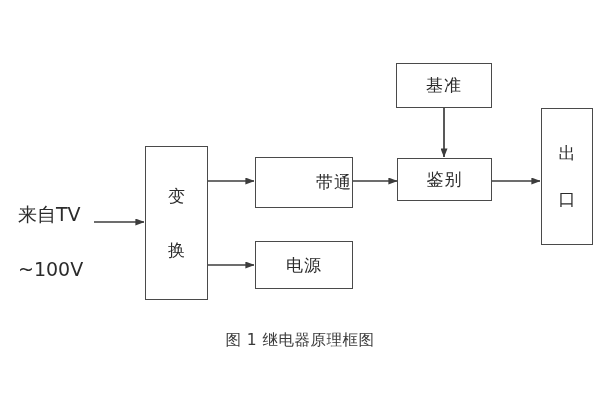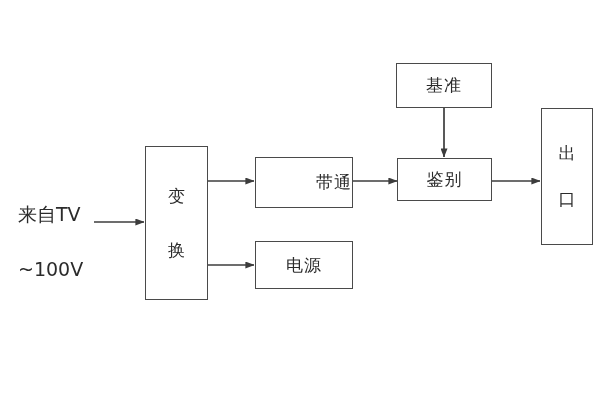--- a/index.html
+++ b/index.html
@@ -107,14 +107,15 @@
 
   <div class="node-box" style="left:397px; top:158px; width:95px; height:43px;">
     <span>鉴别</span>
   </div>
 
   <div class="node-box vertical" style="left:541px; top:108px; width:52px; height:137px;">
     <span class="ch">出</span>
     <span class="ch">口</span>
   </div>
 
+  <div class="caption" style="top:330px;">图 1  继电器原理框图</div>
 
 </div>
 
 </body></html>

